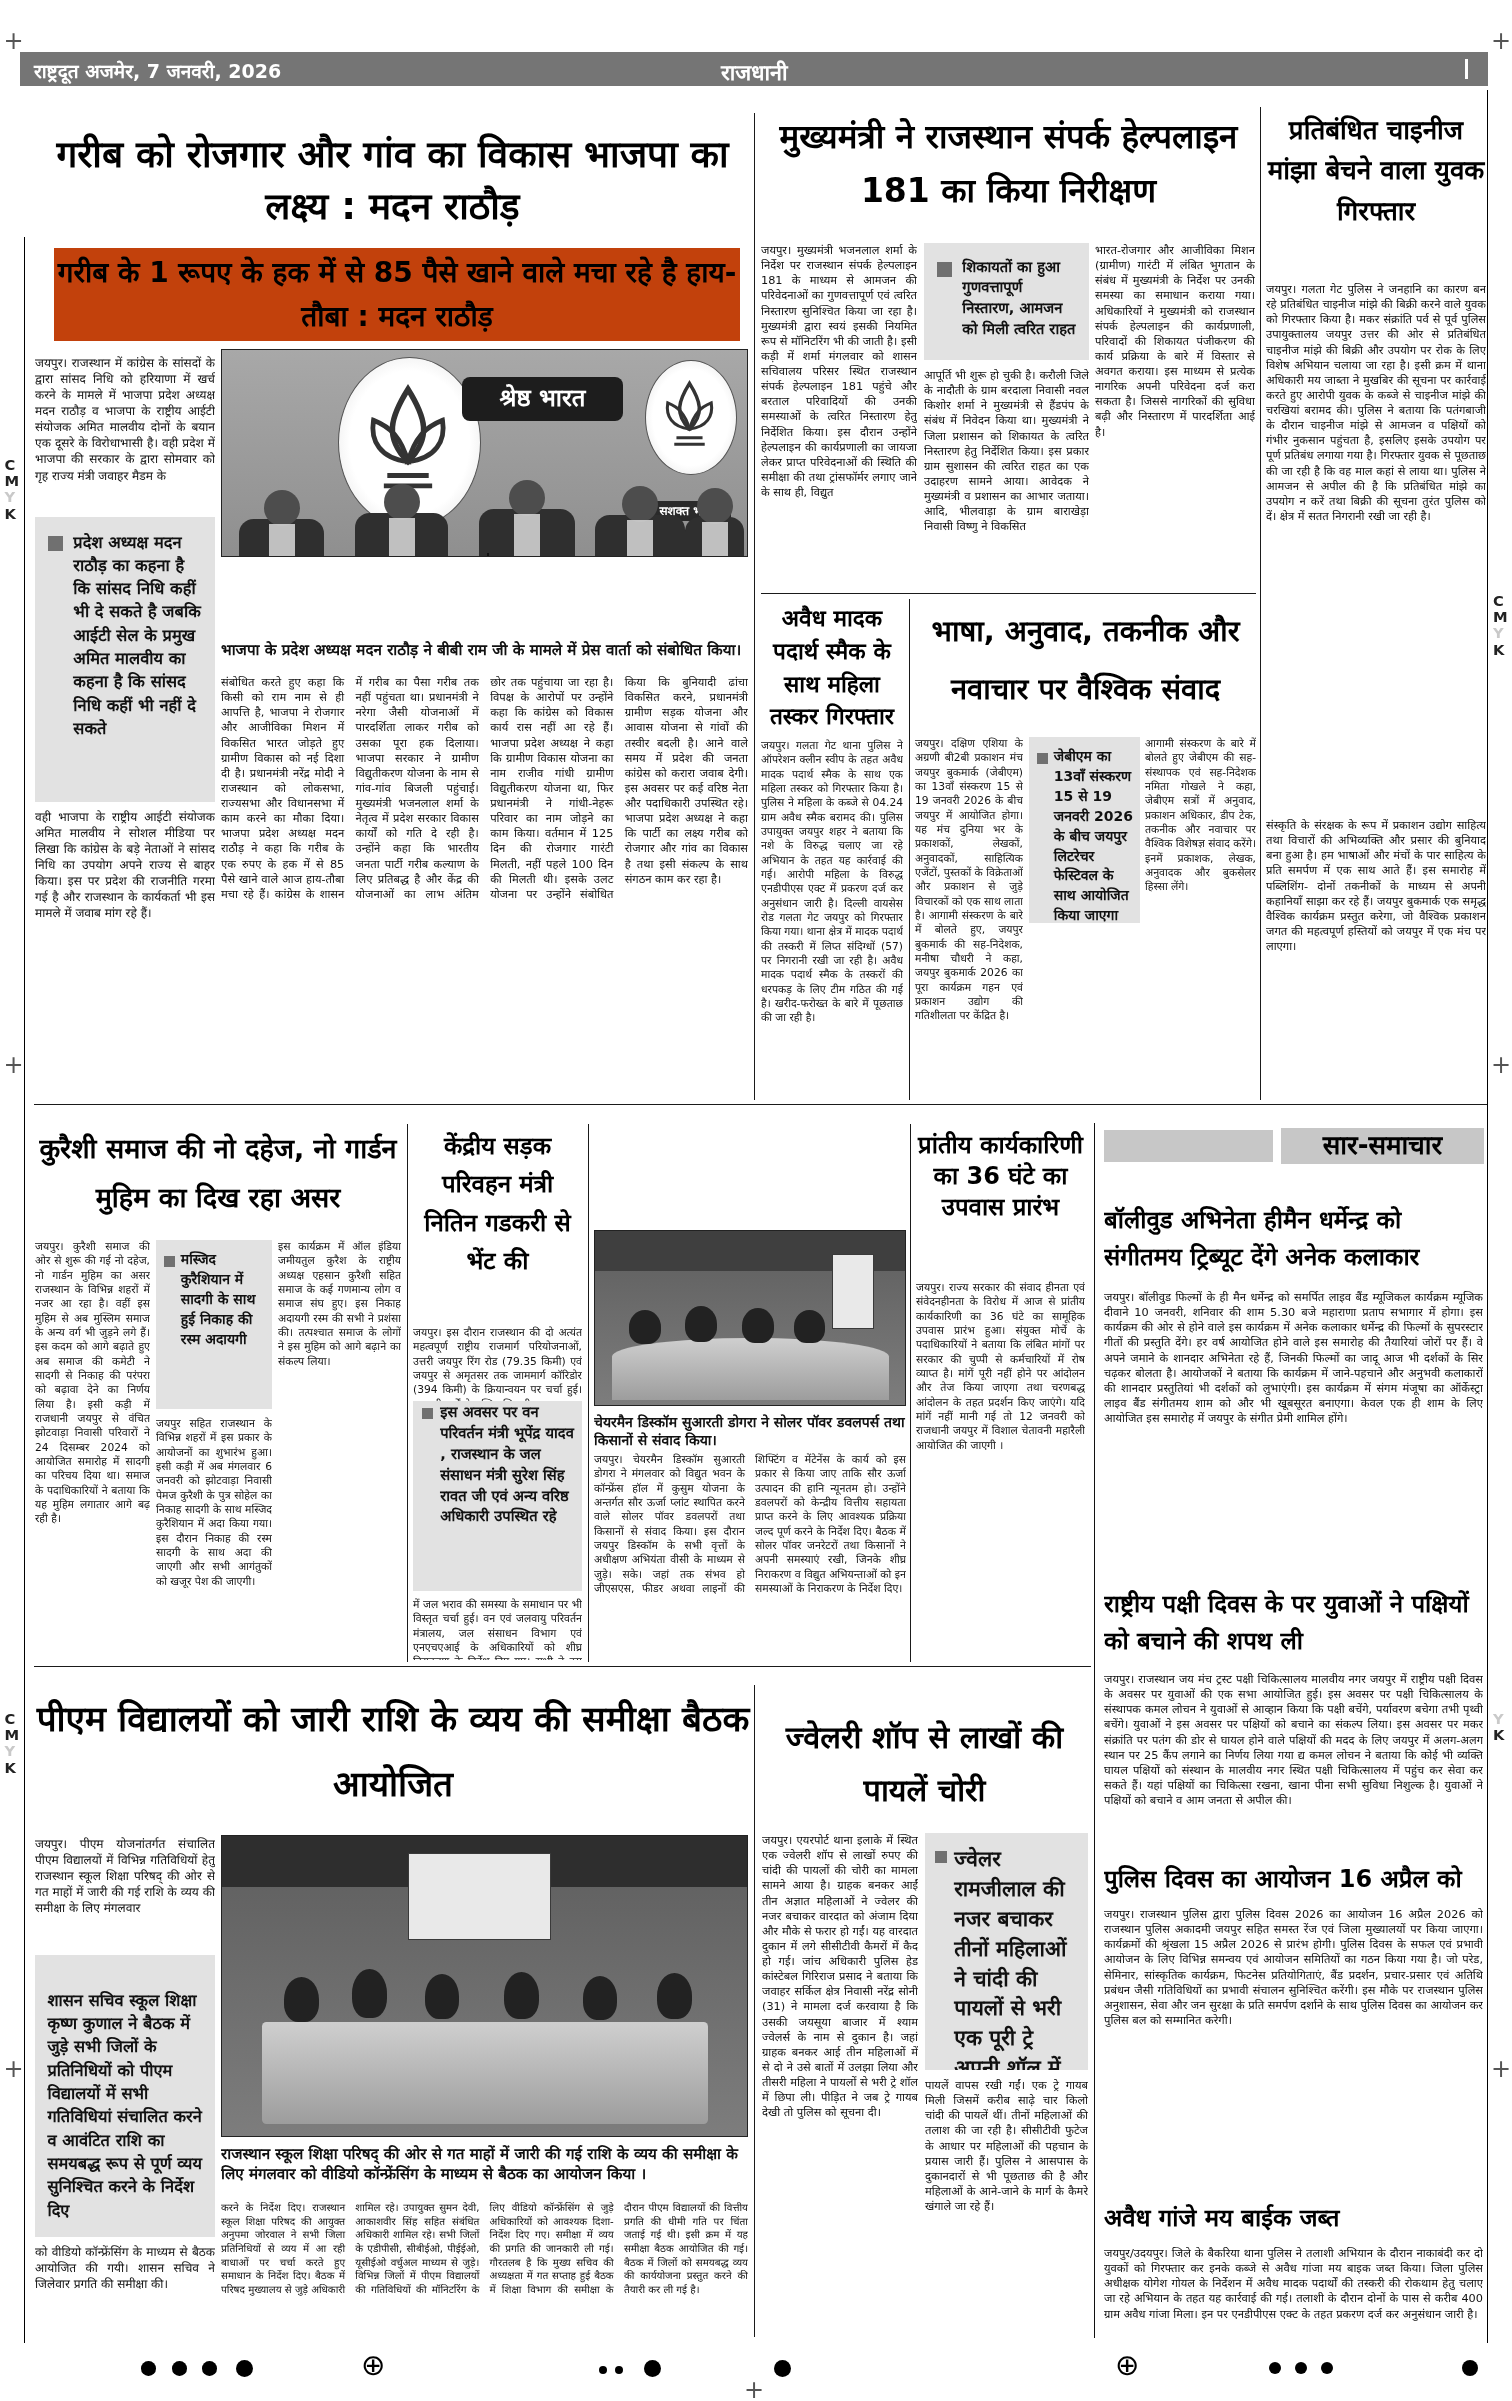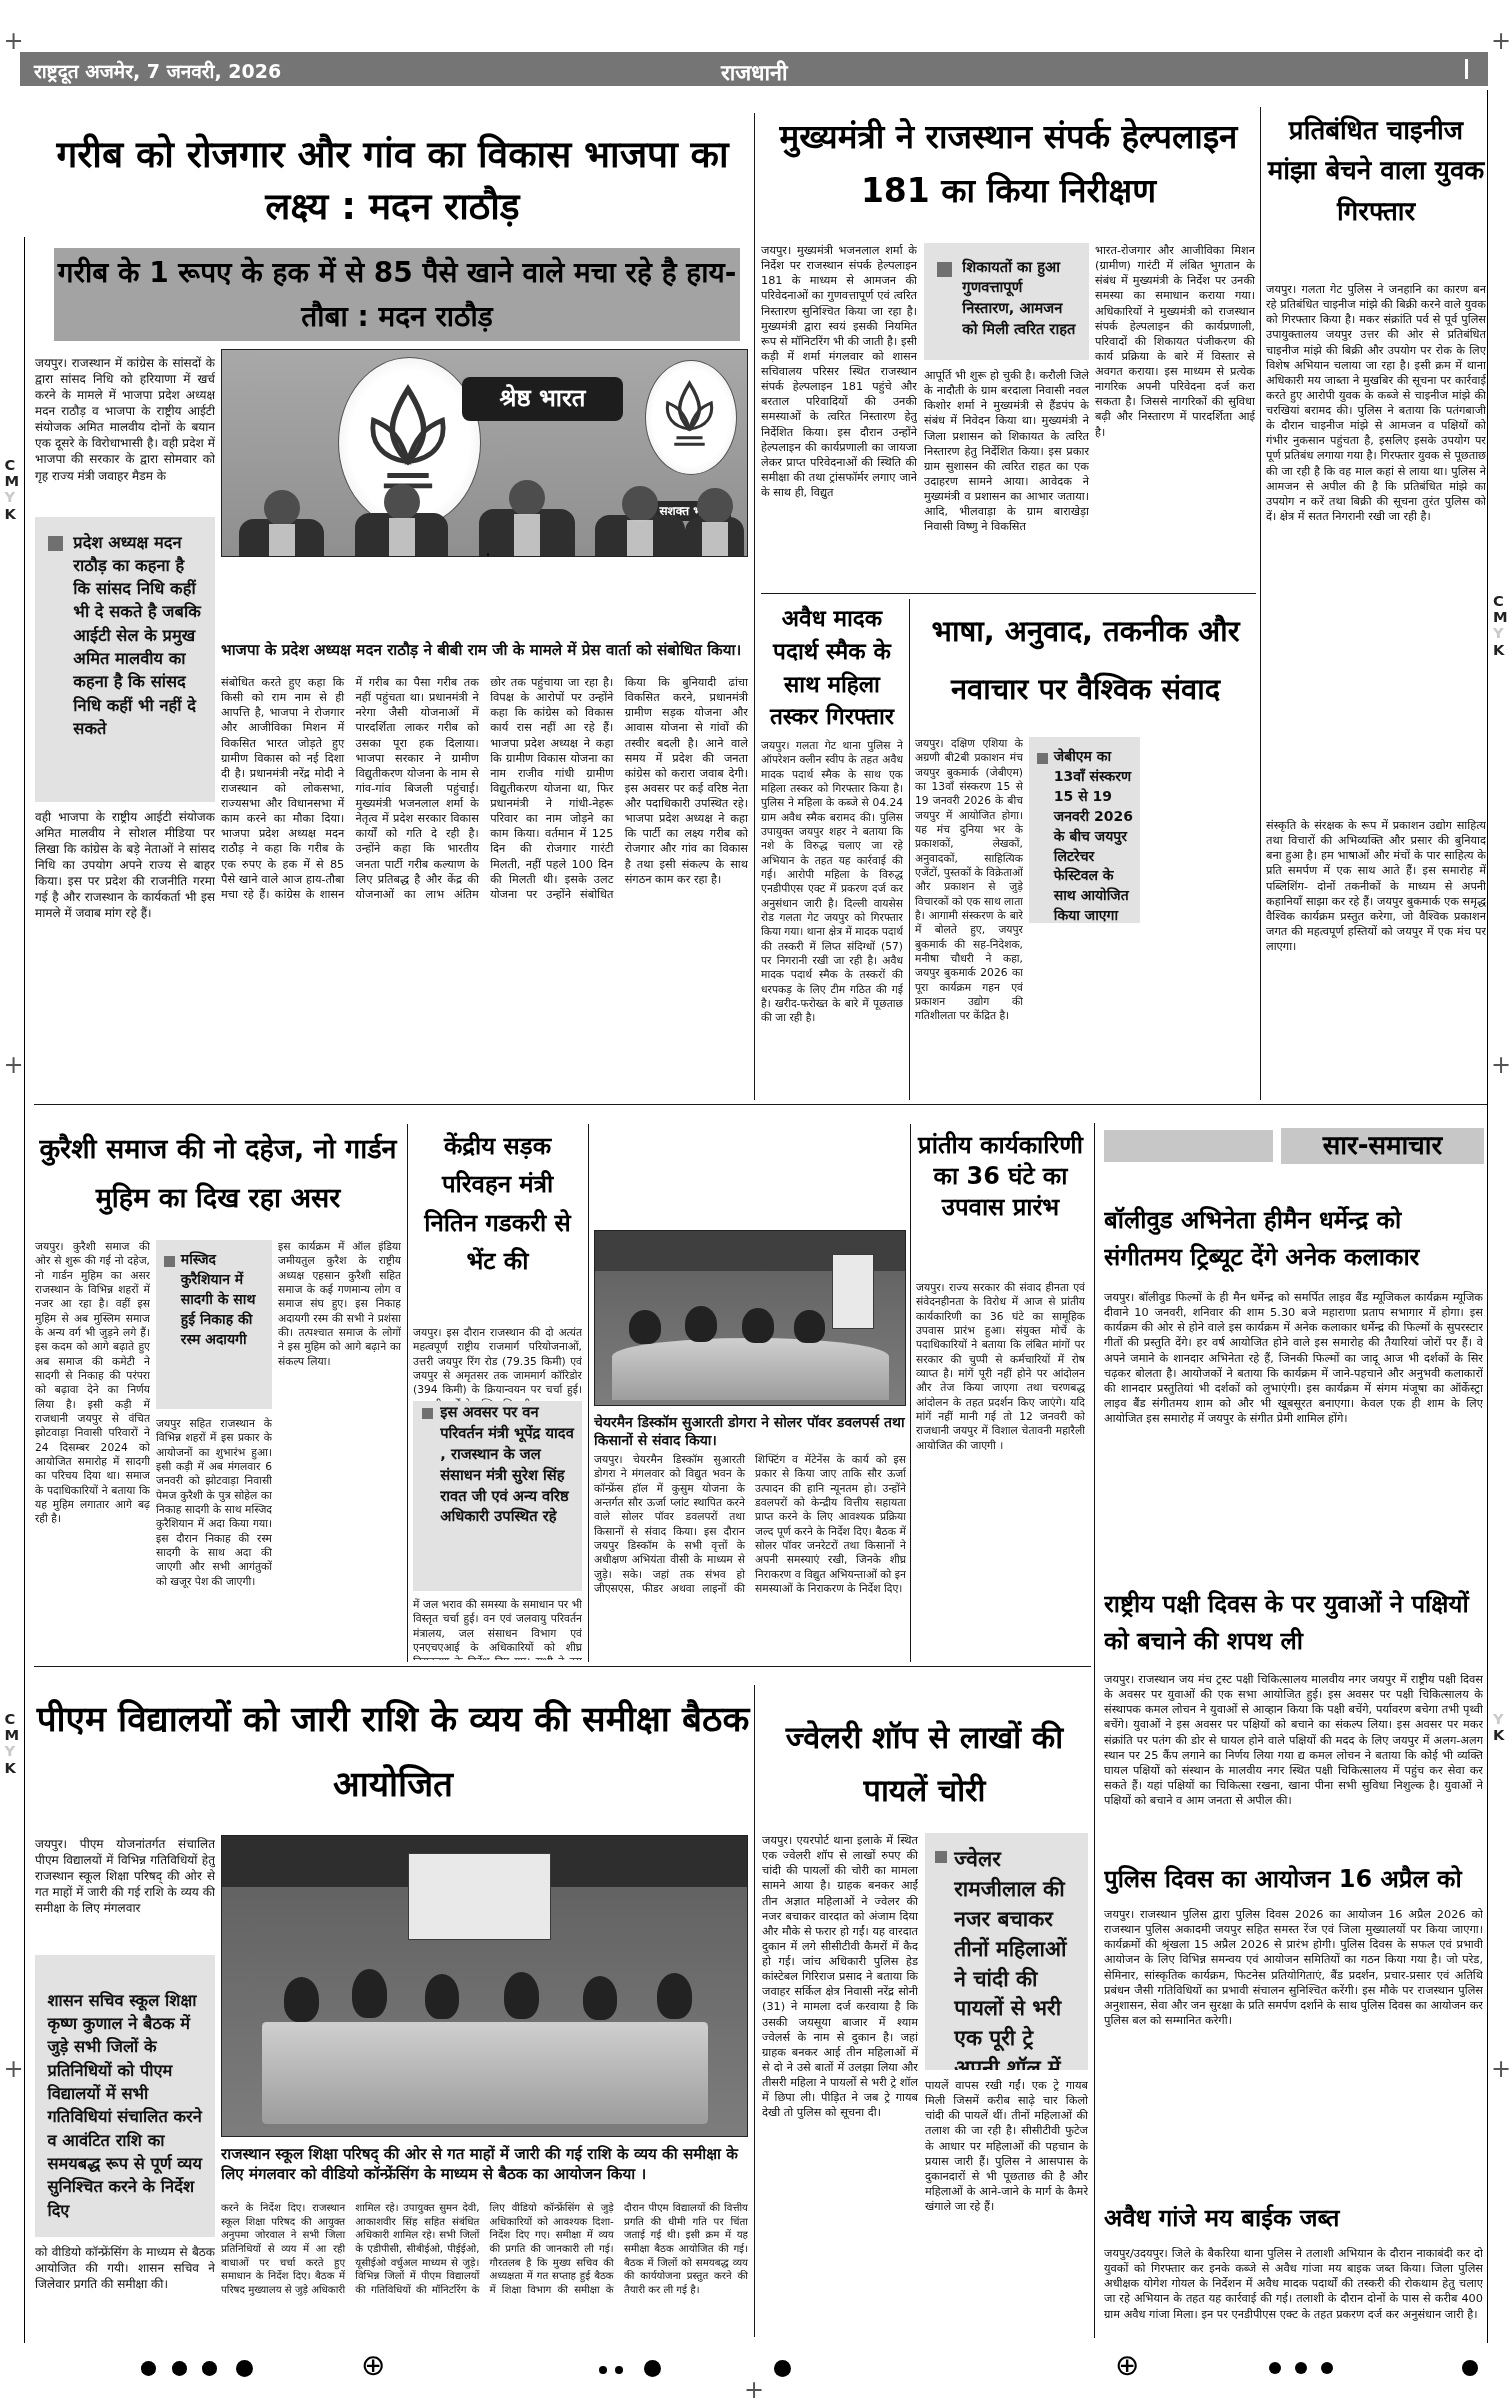--- a/index.html
+++ b/index.html
@@ -15,21 +15,21 @@
   .vrule{background:#1a1a1a;width:1.1px;}
   .hrule{background:#1a1a1a;height:1.1px;}
   .edge{background:#000;width:1.1px;}
   .plus{font-size:24px;color:#555;font-weight:400;}
   .cmyk{font-size:14.7px;font-weight:700;line-height:1.1;color:#222;}
   .cmyk .y{color:#c9c9c9;}
   .headerbar{background:#757575;color:#fff;}
   .photo{background:linear-gradient(#a8a8a8,#8f8f8f);overflow:hidden;border:1.1px solid #222;box-sizing:border-box;}
   .dot{background:#000;border-radius:50%;}
   .reg{font-size:29px;color:#000;}
-  .subheadbox{background:#a3a3a3;color:#000;font-weight:800;text-align:center;overflow:hidden;}
+  .subheadbox{background:#c2410c;color:#000;font-weight:800;text-align:center;overflow:hidden;}
   .saarbar{background:#c7c7c7;}
   .saarlabel{background:#c7c7c7;font-weight:800;text-align:center;color:#000;overflow:hidden;}
   
   .p1-banner{background:#1d1d1d;color:#fff;font-weight:800;text-align:center;border-radius:8px;overflow:hidden;}
   .p1-logo{background:radial-gradient(#ffffff 60%,#dcdcdc);border:1.7px solid #555;border-radius:50%;}
   .p1-chip{background:#2a2a2a;color:#fff;font-size:12px;font-weight:700;text-align:center;border-radius:3.4px;overflow:hidden;line-height:1.7;}
   .person{background:#2f2f2f;border-radius:14.7px 14.7px 0 0;}
   .person .head{position:absolute;left:50%;transform:translateX(-50%);top:-29px;width:36px;height:36px;border-radius:50%;background:#4d4d4d;}
   .person .scarf{position:absolute;left:50%;transform:translateX(-50%);top:4.5px;width:26px;height:100%;background:#d9d9d9;opacity:.85;}
   .desk{background:linear-gradient(#6e6e6e,#4a4a4a);}
@@ -161,20 +161,21 @@
   <div class="abs hl" style="left:761px;top:602px;width:142px;height:131px;font-size:22.6px;line-height:1.45;">अवैध मादक पदार्थ स्मैक के साथ महिला तस्कर गिरफ्तार</div>
   <div class="abs bt" style="left:761px;top:739px;width:142px;height:360px;font-size:10.7px;">जयपुर। गलता गेट थाना पुलिस ने ऑपरेशन क्लीन स्वीप के तहत अवैध मादक पदार्थ स्मैक के साथ एक महिला तस्कर को गिरफ्तार किया है। पुलिस ने महिला के कब्जे से 04.24 ग्राम अवैध स्मैक बरामद की। पुलिस उपायुक्त जयपुर शहर ने बताया कि नशे के विरुद्ध चलाए जा रहे अभियान के तहत यह कार्रवाई की गई। आरोपी महिला के विरुद्ध एनडीपीएस एक्ट में प्रकरण दर्ज कर अनुसंधान जारी है। दिल्ली वायसेस रोड गलता गेट जयपुर को गिरफ्तार किया गया। थाना क्षेत्र में मादक पदार्थ की तस्करी में लिप्त संदिग्धों (57) पर निगरानी रखी जा रही है। अवैध मादक पदार्थ स्मैक के तस्करों की धरपकड़ के लिए टीम गठित की गई है। खरीद-फरोख्त के बारे में पूछताछ की जा रही है।</div>
   <div class="abs vrule" style="left:909px;top:599px;height:501px;width:0.6px;"></div>
 
   <div class="abs hl" style="left:915px;top:602px;width:341px;height:125px;font-size:29px;line-height:2.0;">भाषा, अनुवाद, तकनीक और नवाचार पर वैश्विक संवाद</div>
   <div class="abs bt" style="left:915px;top:737px;width:108px;height:361px;font-size:10.7px;">जयपुर। दक्षिण एशिया के अग्रणी बी2बी प्रकाशन मंच जयपुर बुकमार्क (जेबीएम) का 13वाँ संस्करण 15 से 19 जनवरी 2026 के बीच जयपुर में आयोजित होगा। यह मंच दुनिया भर के प्रकाशकों, लेखकों, अनुवादकों, साहित्यिक एजेंटों, पुस्तकों के विक्रेताओं और प्रकाशन से जुड़े विचारकों को एक साथ लाता है। आगामी संस्करण के बारे में बोलते हुए, जयपुर बुकमार्क की सह-निदेशक, मनीषा चौधरी ने कहा, जयपुर बुकमार्क 2026 का पूरा कार्यक्रम गहन एवं प्रकाशन उद्योग की गतिशीलता पर केंद्रित है।</div>
   <div class="abs gbox" style="left:1029px;top:737px;width:111px;height:186px;padding:10.2px 6.8px;">
     <div class="bullet" style="flex-basis:11.3px;height:11.3px;margin-right:5.6px;"></div>
     <div class="qt" style="font-size:14px;">जेबीएम का 13वाँ संस्करण 15 से 19 जनवरी 2026 के बीच जयपुर लिटरेचर फेस्टिवल के साथ आयोजित किया जाएगा</div>
   </div>
+  <div class="abs bt" style="left:1145px;top:737px;width:111px;height:361px;font-size:10.7px;">आगामी संस्करण के बारे में बोलते हुए जेबीएम की सह-संस्थापक एवं सह-निदेशक नमिता गोखले ने कहा, जेबीएम सत्रों में अनुवाद, प्रकाशन अधिकार, डीप टेक, तकनीक और नवाचार पर वैश्विक विशेषज्ञ संवाद करेंगे। इनमें प्रकाशक, लेखक, अनुवादक और बुकसेलर हिस्सा लेंगे।</div>
 
   <div class="abs hl" style="left:1266px;top:110px;width:220px;height:163px;font-size:26px;line-height:1.55;">प्रतिबंधित चाइनीज मांझा बेचने वाला युवक गिरफ्तार</div>
   <div class="abs bt" style="left:1266px;top:282px;width:220px;height:525px;font-size:11.3px;">जयपुर। गलता गेट पुलिस ने जनहानि का कारण बन रहे प्रतिबंधित चाइनीज मांझे की बिक्री करने वाले युवक को गिरफ्तार किया है। मकर संक्रांति पर्व से पूर्व पुलिस उपायुक्तालय जयपुर उत्तर की ओर से प्रतिबंधित चाइनीज मांझे की बिक्री और उपयोग पर रोक के लिए विशेष अभियान चलाया जा रहा है। इसी क्रम में थाना अधिकारी मय जाब्ता ने मुखबिर की सूचना पर कार्रवाई करते हुए आरोपी युवक के कब्जे से चाइनीज मांझे की चरखियां बरामद की। पुलिस ने बताया कि पतंगबाजी के दौरान चाइनीज मांझे से आमजन व पक्षियों को गंभीर नुकसान पहुंचता है, इसलिए इसके उपयोग पर पूर्ण प्रतिबंध लगाया गया है। गिरफ्तार युवक से पूछताछ की जा रही है कि वह माल कहां से लाया था। पुलिस ने आमजन से अपील की है कि प्रतिबंधित मांझे का उपयोग न करें तथा बिक्री की सूचना तुरंत पुलिस को दें। क्षेत्र में सतत निगरानी रखी जा रही है।</div>
   <div class="abs bt" style="left:1266px;top:818px;width:220px;height:281px;font-size:11.3px;">संस्कृति के संरक्षक के रूप में प्रकाशन उद्योग साहित्य तथा विचारों की अभिव्यक्ति और प्रसार की बुनियाद बना हुआ है। हम भाषाओं और मंचों के पार साहित्य के प्रति समर्पण में एक साथ आते हैं। इस समारोह में पब्लिशिंग- दोनों तकनीकों के माध्यम से अपनी कहानियाँ साझा कर रहे हैं। जयपुर बुकमार्क एक समृद्ध वैश्विक कार्यक्रम प्रस्तुत करेगा, जो वैश्विक प्रकाशन जगत की महत्वपूर्ण हस्तियों को जयपुर में एक मंच पर लाएगा।</div>
 
   <div class="abs hrule" style="left:34px;top:1104px;width:1453px;"></div>
 
   <div class="abs hl" style="left:35px;top:1125px;width:366px;height:103px;font-size:27px;line-height:1.8;">कुरैशी समाज की नो दहेज, नो गार्डन मुहिम का दिख रहा असर</div>
   <div class="abs bt" style="left:35px;top:1240px;width:115px;height:420px;font-size:10.7px;">जयपुर। कुरैशी समाज की ओर से शुरू की गई नो दहेज, नो गार्डन मुहिम का असर राजस्थान के विभिन्न शहरों में नजर आ रहा है। वहीं इस मुहिम से अब मुस्लिम समाज के अन्य वर्ग भी जुड़ने लगे हैं। इस कदम को आगे बढ़ाते हुए अब समाज की कमेटी ने सादगी से निकाह की परंपरा को बढ़ावा देने का निर्णय लिया है। इसी कड़ी में राजधानी जयपुर से वंचित झोटवाड़ा निवासी परिवारों ने 24 दिसम्बर 2024 को आयोजित समारोह में सादगी का परिचय दिया था। समाज के पदाधिकारियों ने बताया कि यह मुहिम लगातार आगे बढ़ रही है।</div>
   <div class="abs gbox" style="left:156px;top:1240px;width:116px;height:169px;padding:10.2px 6.8px;">

